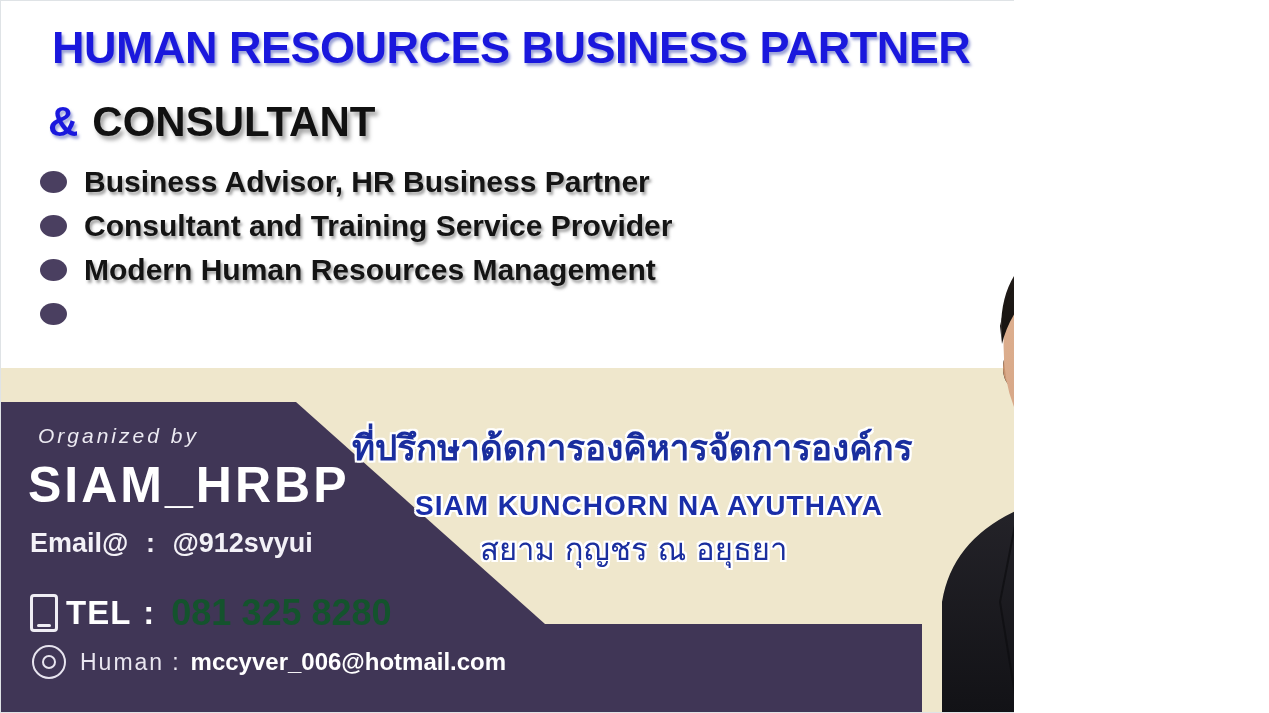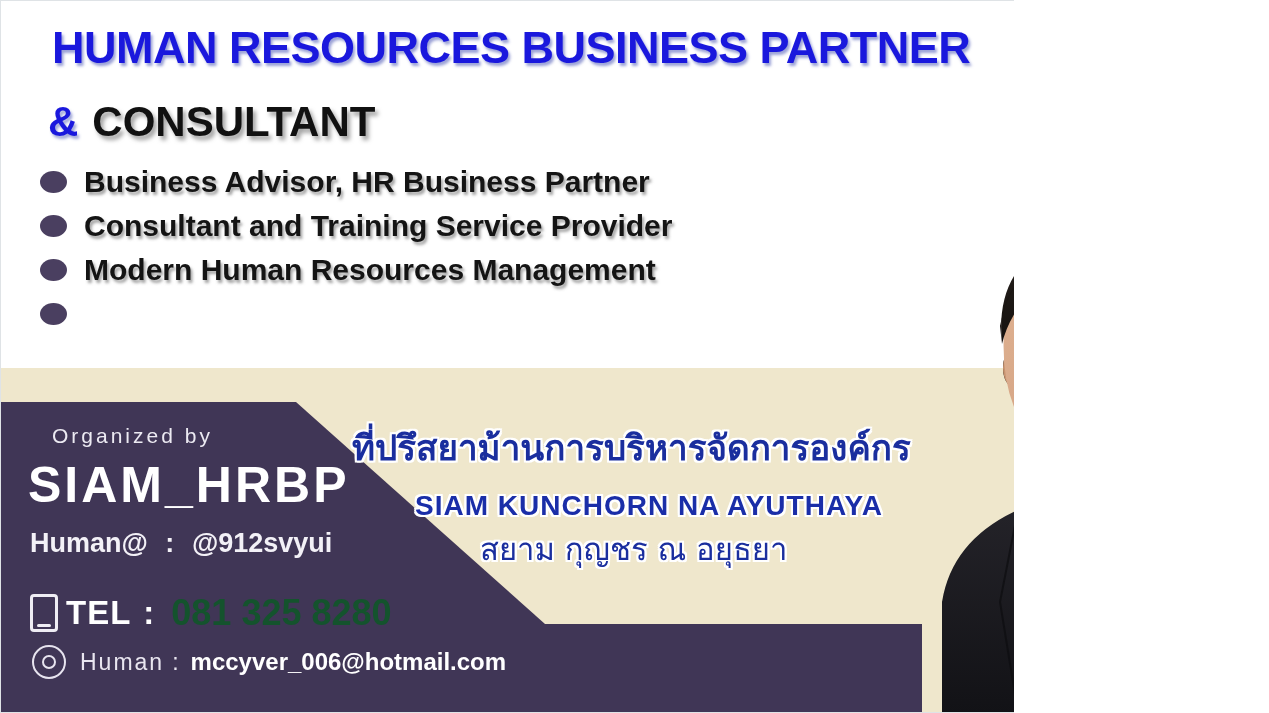--- a/index.html
+++ b/index.html
@@ -78,23 +78,24 @@
   }
   .bullet-text{
     font-size:30px;font-weight:bold;color:#141414;
     text-shadow:2px 3px 3px rgba(140,140,140,.8);
     white-space:nowrap;letter-spacing:0px;
     font-family:"Liberation Sans","DejaVu Sans",sans-serif;
   }
 
   
   .org-by{
-    position:absolute;left:52px;top:424px;
+    position:absolute;left:38px;top:424px;
     font-size:21px;color:#eceaf2;letter-spacing:3px;
     font-family:"Liberation Sans","DejaVu Sans",sans-serif;
+    font-style:italic;
   }
   .brand{
     position:absolute;left:28px;top:456px;
     font-size:50px;font-weight:bold;color:#ffffff;letter-spacing:3px;
     font-family:"Liberation Sans","DejaVu Sans",sans-serif;
   }
   .line-row{
     position:absolute;left:30px;top:528px;
     font-size:27px;font-weight:bold;color:#f3f1f7;white-space:nowrap;
   }
@@ -259,37 +260,37 @@
     </div>
     <div class="bullet-row">
       <span class="dot"></span>
     </div>
   </div>
 
   <div class="org-by">Organized  by</div>
   <div class="brand">SIAM_HRBP</div>
 
   <div class="line-row">
-    <span class="lbl">Human@</span>
+    <span class="lbl">Email@</span>
     <span style="margin:0 10px;">:</span>
     <span>@912svyui</span>
   </div>
 
   <div class="tel-row">
     <span class="tel-icon"></span>
     <span class="tel-label">TEL</span>
     <span class="tel-label" style="margin-left:12px;">:</span>
     <span class="tel-number">081 325 8280</span>
   </div>
 
   <div class="email-row">
     <span class="at-icon"></span>
     <span class="email-label">Human</span>
     <span class="email-label" style="margin-left:8px;">:</span>
     <span class="email-value">mccyver_006@hotmail.com</span>
   </div>
 
-  <div class="thai-title">ที่ปรึสยาม้านการบริหารจัดการองค์กร</div>
+  <div class="thai-title">ที่ปรึกษาด้ดการองคิหารจัดการองค์กร</div>
   <div class="name-en">SIAM   KUNCHORN NA AYUTHAYA</div>
   <div class="name-th">สยาม   กุญชร ณ อยุธยา</div>
 
   <div id="edge"></div>
 </div>
 
 </body></html>

